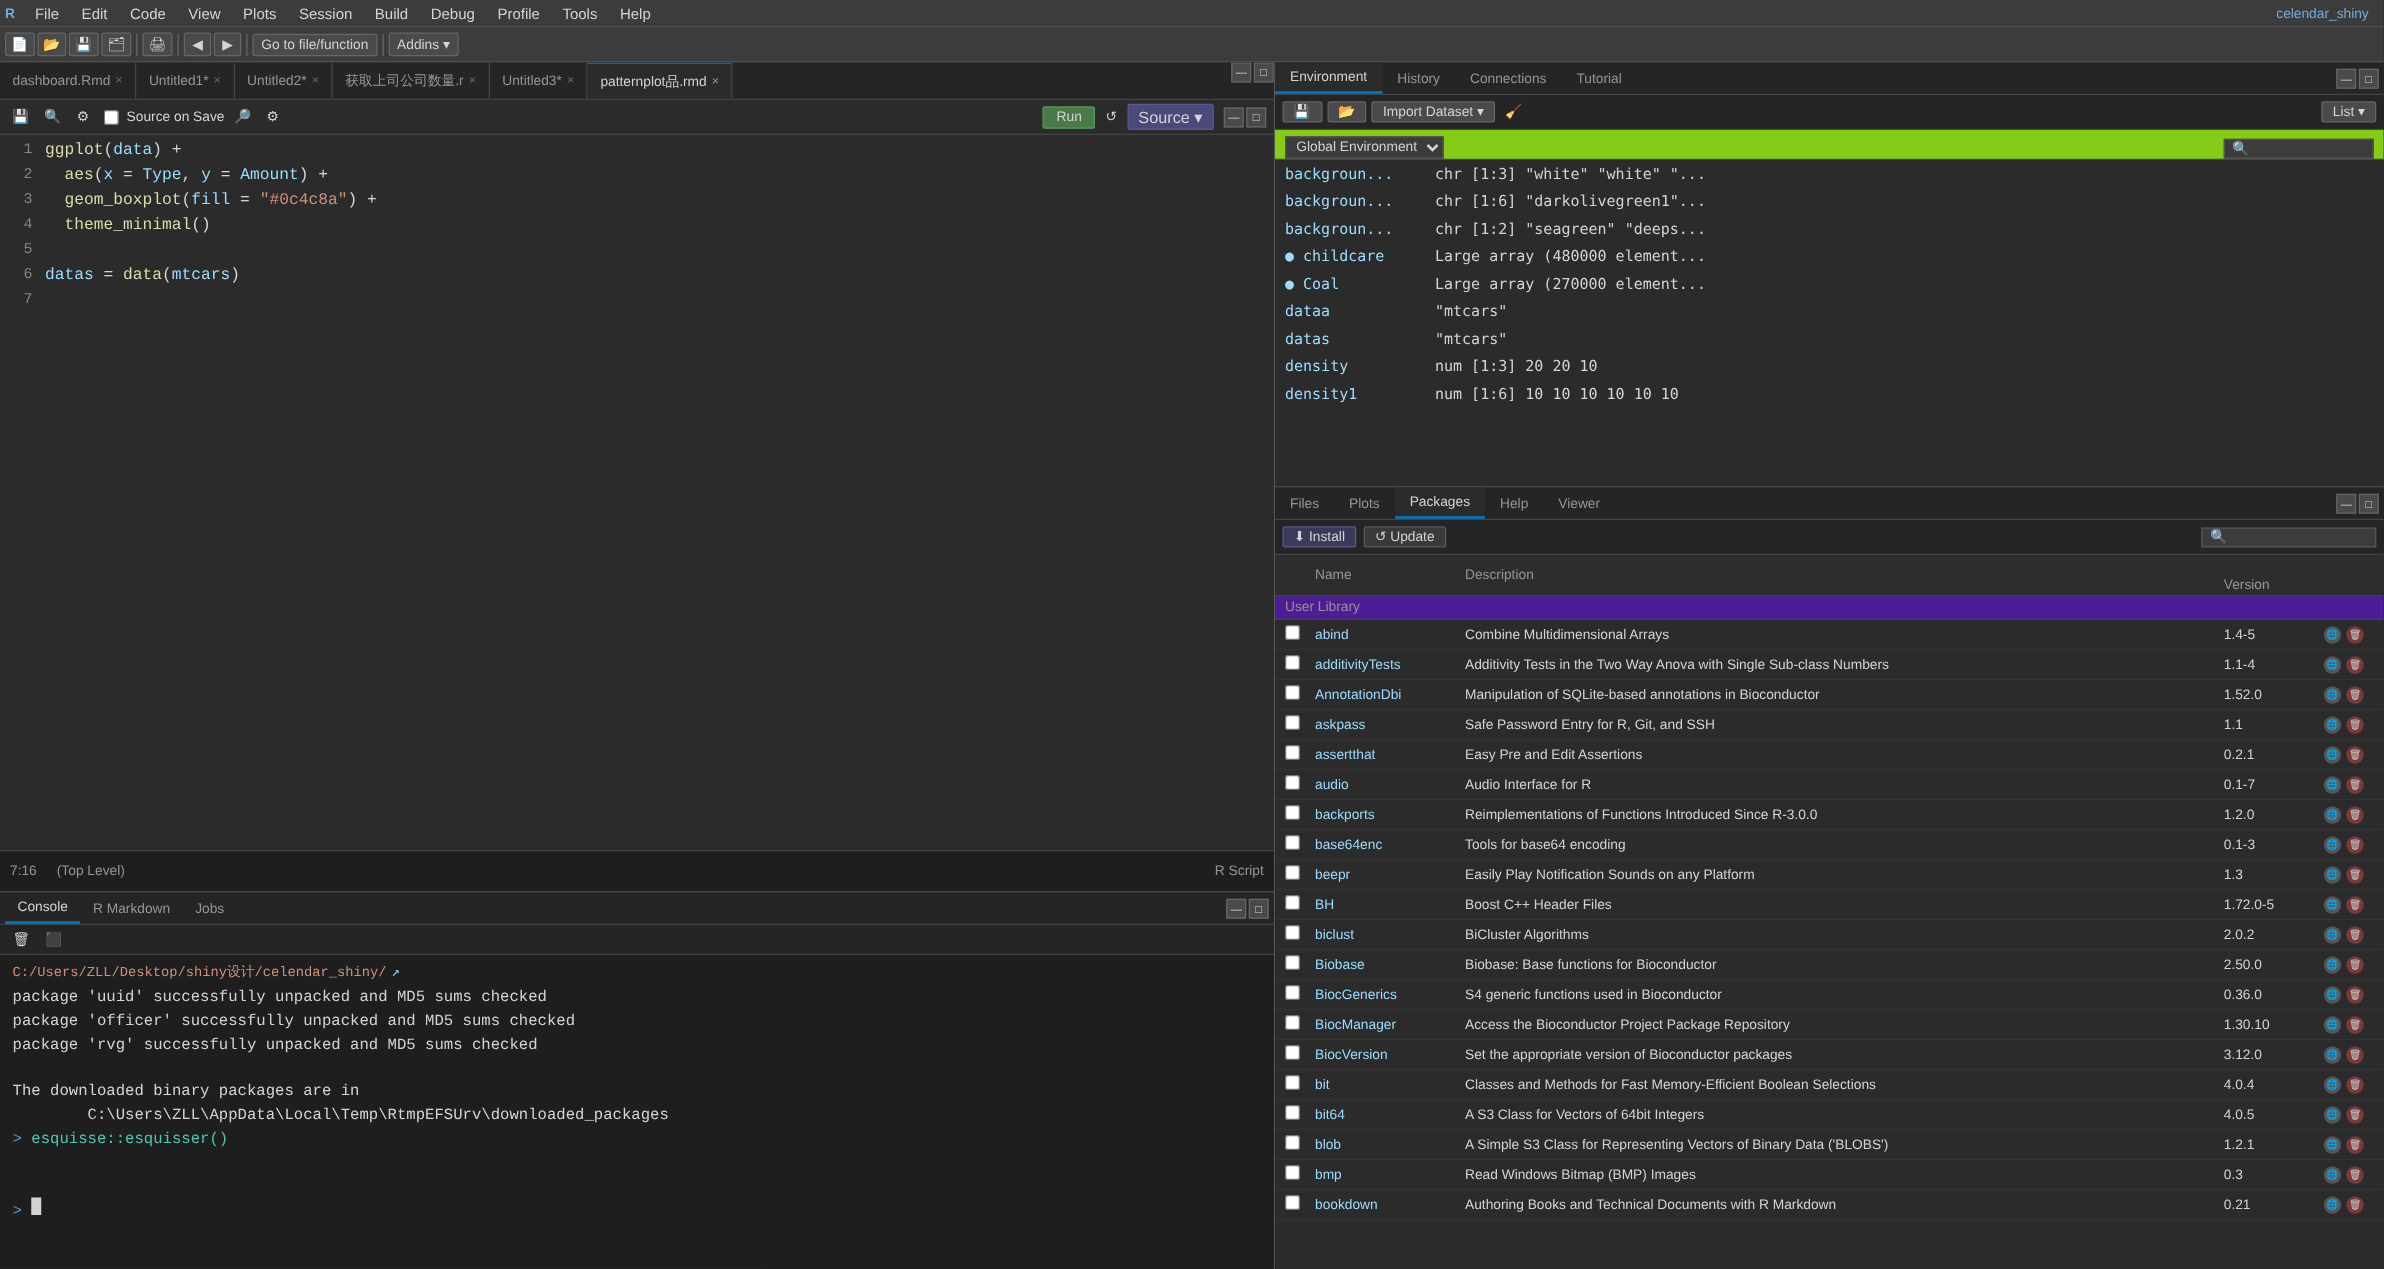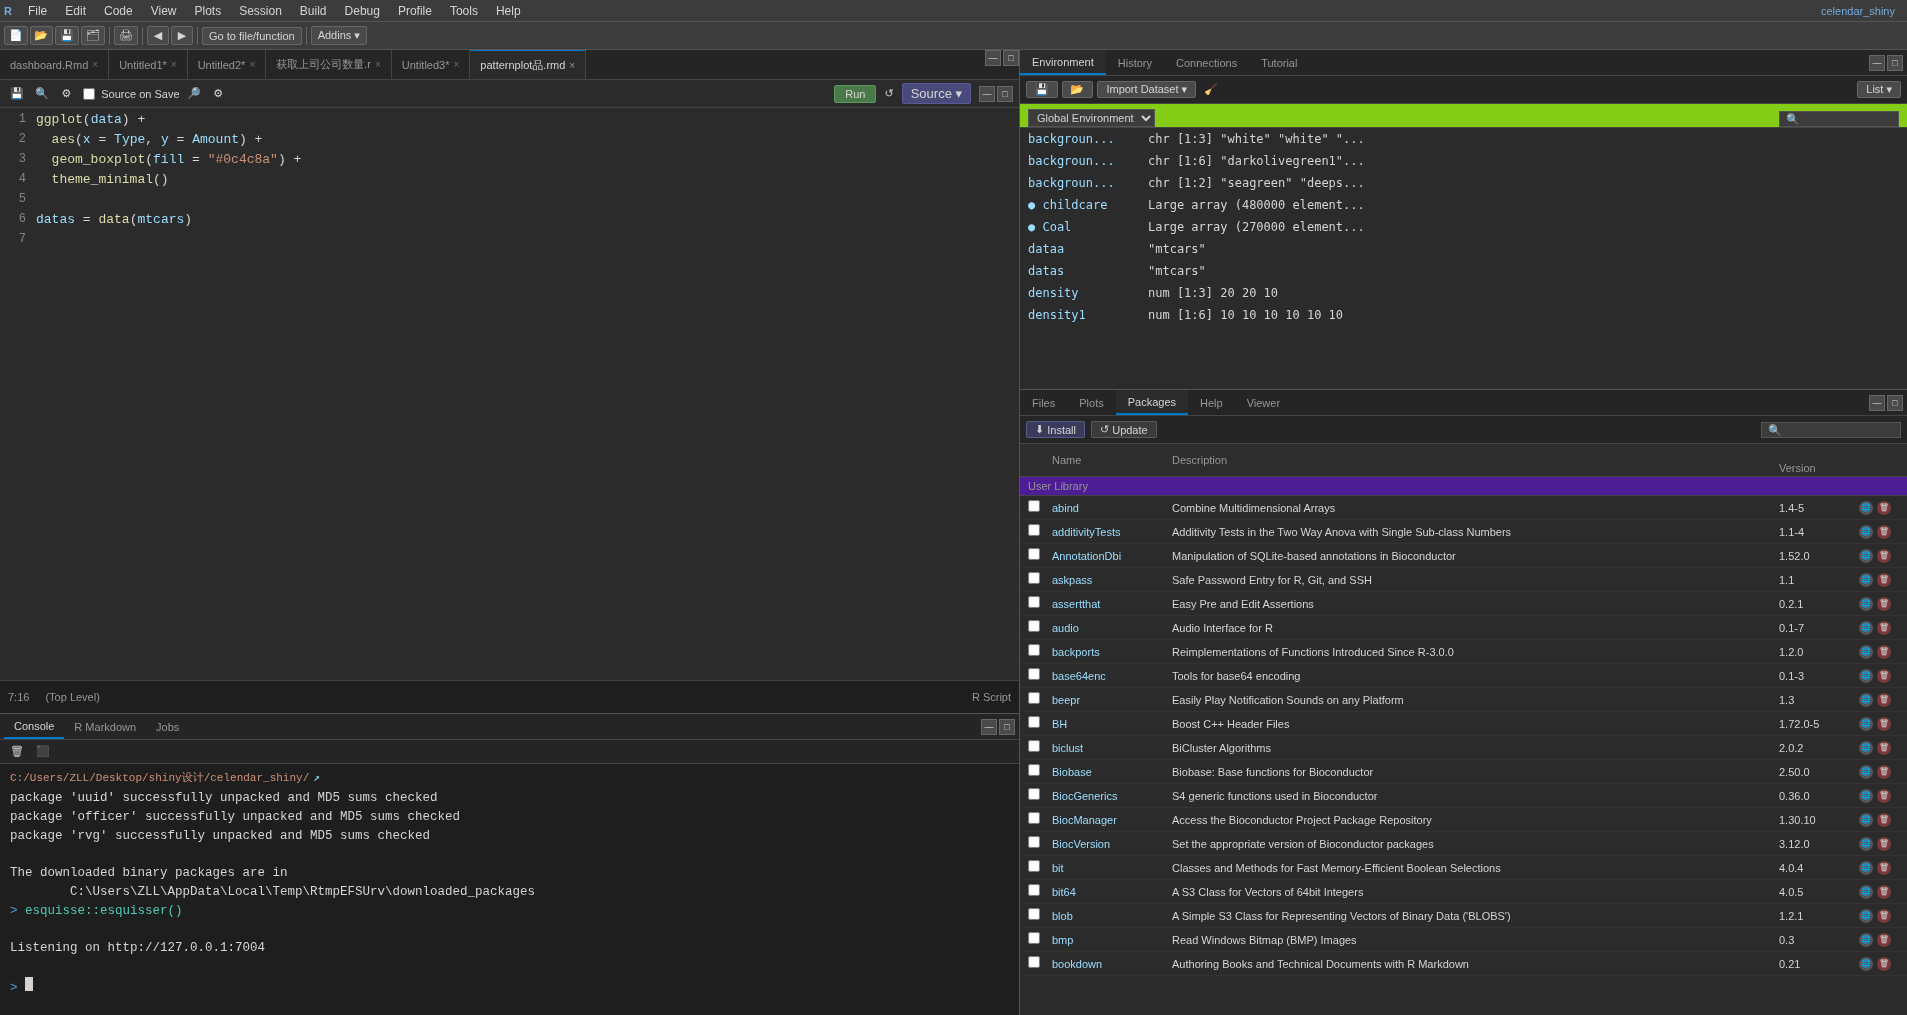--- a/index.html
+++ b/index.html
@@ -279,21 +279,20 @@
         <div class="console-line console-output">package 'officer' successfully unpacked and MD5 sums checked</div>
         <div class="console-line console-output">package 'rvg' successfully unpacked and MD5 sums checked</div>
         <div class="console-line console-output">&nbsp;</div>
         <div class="console-line console-output">The downloaded binary packages are in</div>
         <div class="console-line console-output" style="padding-left:60px;">        C:\Users\ZLL\AppData\Local\Temp\RtmpEFSUrv\downloaded_packages</div>
         <div class="console-line">
           <span class="console-prompt">&gt; </span>
           <span class="console-cmd">esquisse::esquisser()</span>
         </div>
         <div class="console-line console-output">&nbsp;</div>
-        <div class="console-line console-output">Listening on http://127.0.0.1:7004</div>
         <div class="console-line">&nbsp;</div>
         <div class="console-line">
           <span class="console-prompt">&gt; </span>
           <span><div class="console-cursor"></div></span>
         </div>
       </div>
     </div>
 
   </div>
 

